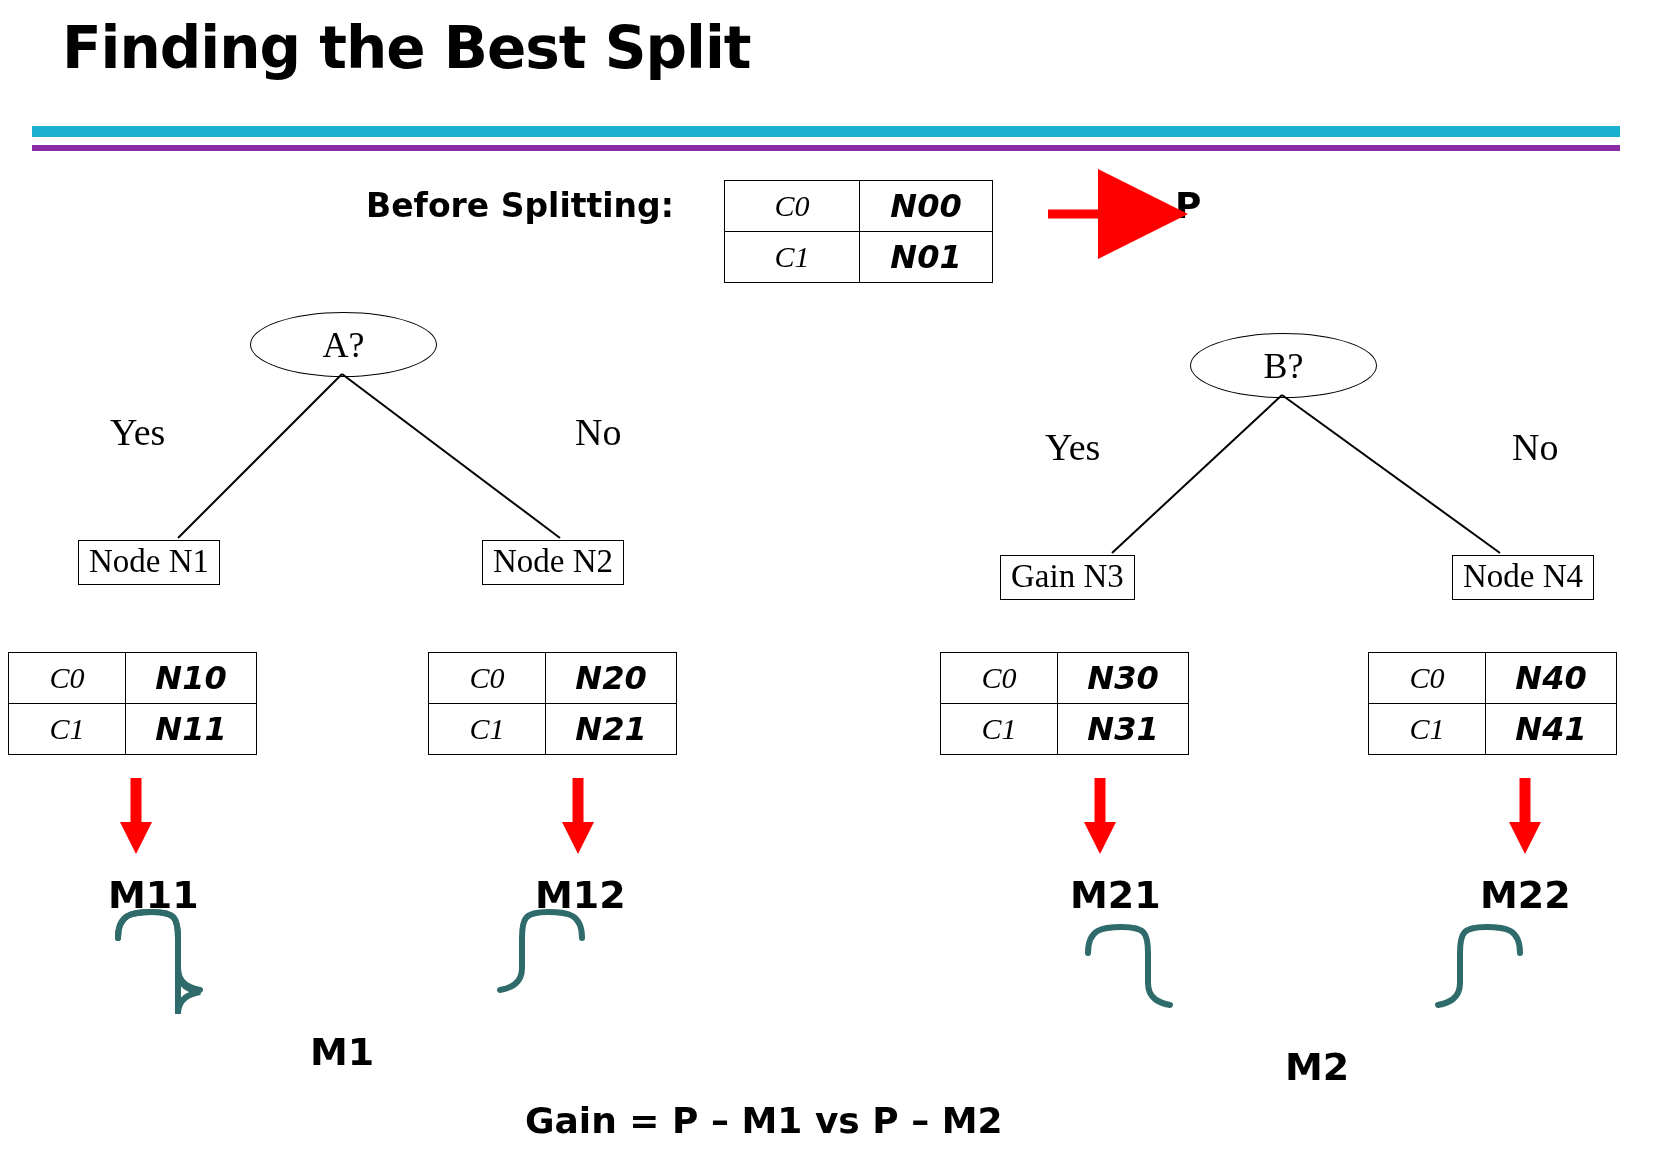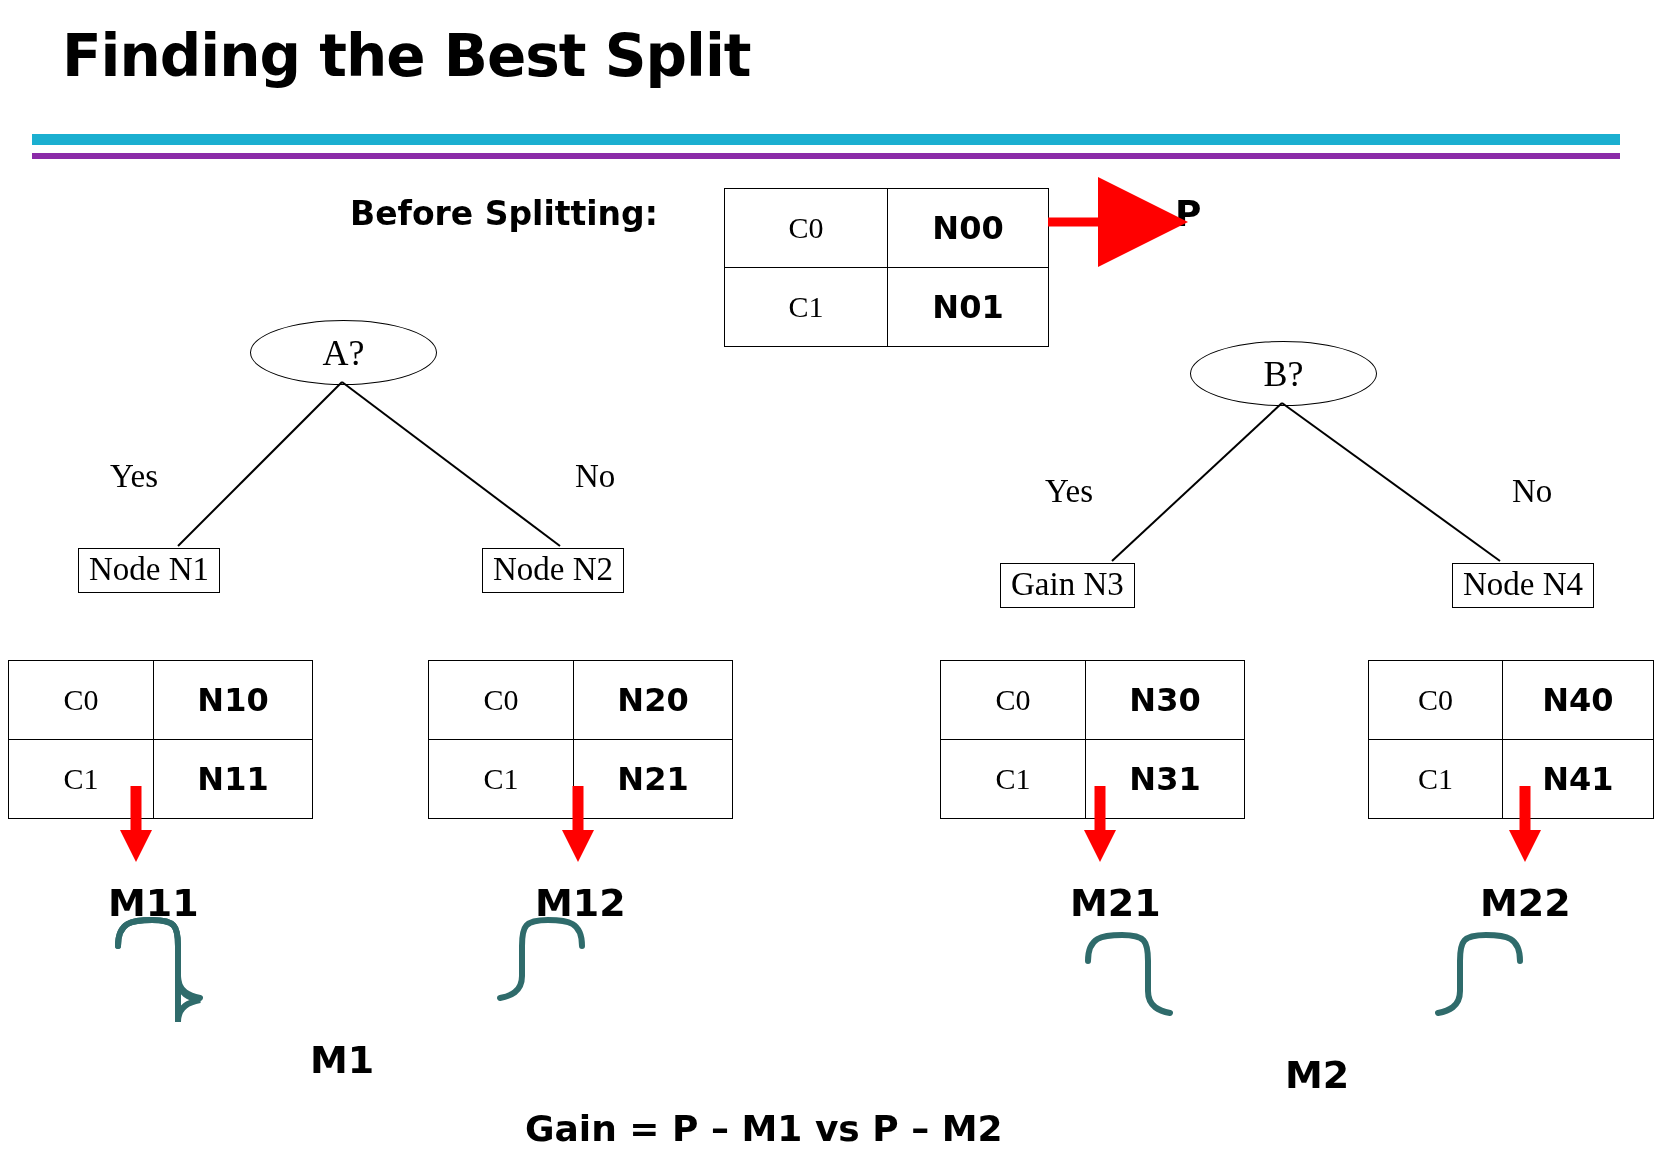--- a/index.html
+++ b/index.html
@@ -9,21 +9,21 @@
   }
   body {
     width: 1654px;
     height: 1160px;
     position: relative;
     font-family: "Liberation Sans", sans-serif;
     overflow: hidden;
   }
   .canvas {
     position: absolute;
-    left: 0; top: 8px;
+    left: 0; top: 0;
     width: 1654px;
     height: 1096px;
   }
   
   #slide-title {
     position: absolute;
     left: 62px;
     top: 14px;
     font-family: "DejaVu Sans", sans-serif;
     font-weight: bold;
@@ -54,22 +54,23 @@
     position: absolute;
     border-collapse: collapse;
     background: #fff;
   }
   .ctable td {
     border: 1.5px solid #000;
     text-align: center;
     font-family: "Liberation Serif", serif;
     font-size: 30px;
     color: #000;
-    padding: 16px;
+    padding: 2px;
     height: 46px;
+    font-style: italic;
   }
   .ctable td.lbl-col {
     width: 112px;
   }
   .ctable td.val-col {
     width: 126px;
     font-family: "DejaVu Sans", sans-serif;
     font-weight: bold;
     font-size: 32px;
   }
@@ -114,31 +115,31 @@
     position: absolute;
     font-family: "DejaVu Sans", sans-serif;
     font-weight: bold;
     font-size: 36px;
     color: #000;
     white-space: nowrap;
   }
   .yesno {
     position: absolute;
     font-family: "Liberation Serif", serif;
+    font-size: 38px;
+    color: #000;
+  }
+  .before-label {
+    position: absolute;
+    font-family: "DejaVu Sans", sans-serif;
+    font-weight: bold;
     font-size: 33px;
     color: #000;
-    margin-top: 40px;
-  }
-  .before-label {
-    position: absolute;
-    font-family: "DejaVu Sans", sans-serif;
-    font-weight: bold;
-    font-size: 33px;
-    color: #000;
-    white-space: nowrap;
+    white-space: nowrap;
+    margin-left: 16px;
   }
   .p-label {
     position: absolute;
     font-family: "DejaVu Sans", sans-serif;
     font-weight: bold;
     font-size: 36px;
     color: #000;
   }
   svg.overlay {
     position: absolute;

